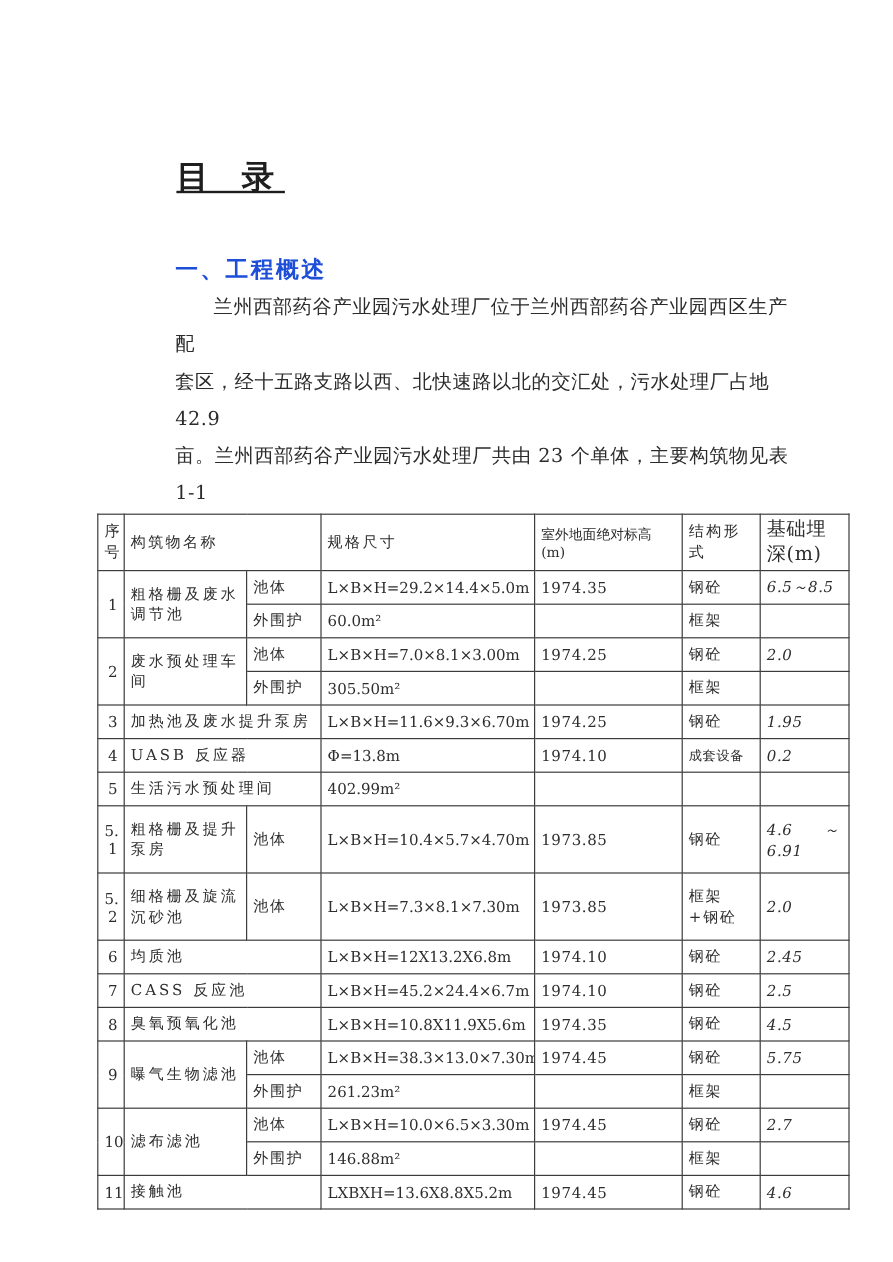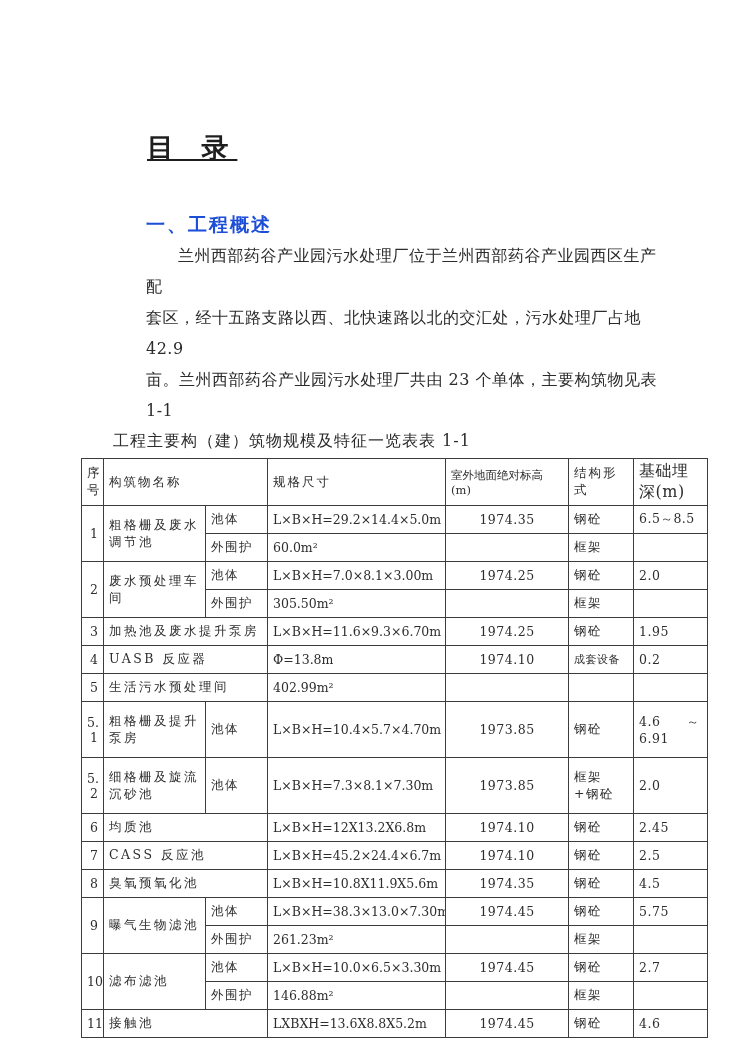--- a/index.html
+++ b/index.html
@@ -54,43 +54,42 @@
     overflow:hidden;
   }
   tr.h-head { height:42px; }
   tr.h-std  { height:28px; }
   tr.h-tall { height:56px; }
 
   td.c-seq   { text-align:right; padding:2px 1px; }
   td.c-name  { letter-spacing:2.5px; }
   td.c-part  { letter-spacing:1.5px; }
   td.c-spec  { letter-spacing:0; }
-  td.c-elev  { letter-spacing:0.5px;text-align:center; }
+  td.c-elev  { letter-spacing:0.5px; }
   td.c-struct{ letter-spacing:1.5px; }
-  td.c-depth { letter-spacing:0.5px; }
+  td.c-depth { letter-spacing:0.5px;font-style:italic; }
   td.hdr     { letter-spacing:2px; }
   td.hdr-elev{ font-size:11.5px; letter-spacing:0; }
   td.hdr-depth{ font-size:16px; letter-spacing:0.5px; }
   td.small   { font-size:11px; letter-spacing:0.5px; }
 </style>
 </head>
 <body>
 
 <div class="page">
 
   <div class="h-toc">目 录</div>
 
   <div class="h-sec">一、工程概述</div>
 
 
   <div class="para">兰州西部药谷产业园污水处理厂位于兰州西部药谷产业园西区生产配
 套区，经十五路支路以西、北快速路以北的交汇处，污水处理厂占地 42.9
 亩。兰州西部药谷产业园污水处理厂共由 23 个单体，主要构筑物见表 1-1</div>
 
-  <div class="caption">工程主要构（建）筑物规模及特征一览表表 1-1</div>
 
   <table class="spec">
     <colgroup>
       <col style="width:22px">
         <col style="width:102px">
         <col style="width:62px">
       <col style="width:178px">
         <col style="width:123px">
         <col style="width:65px">
         <col style="width:74px">

